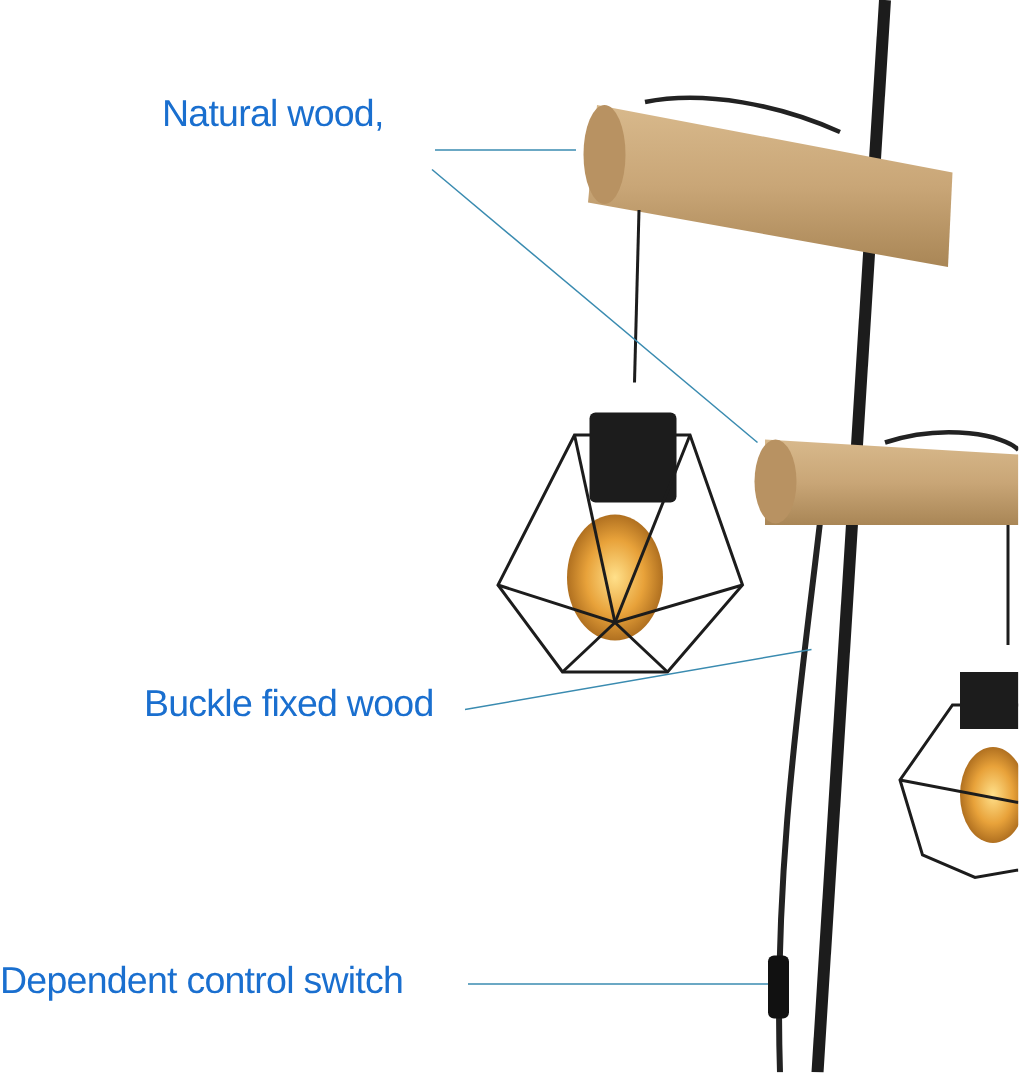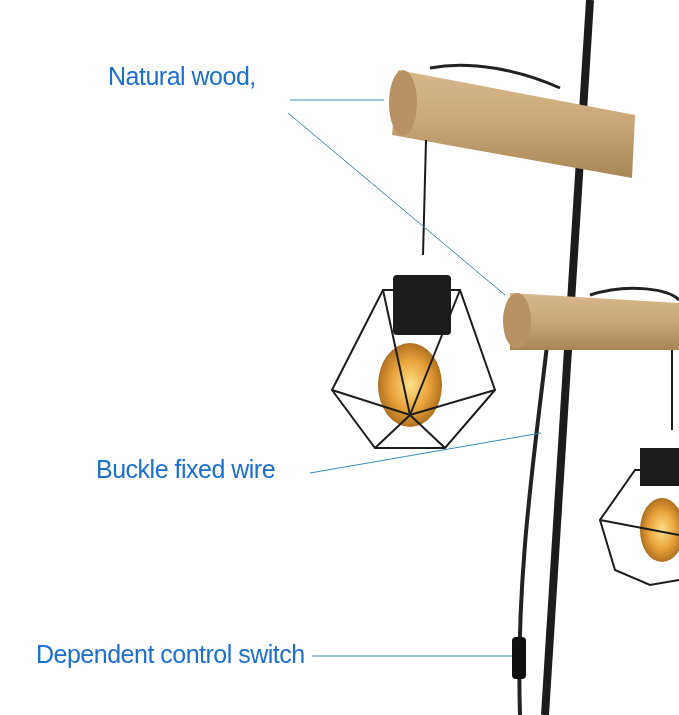--- a/index.html
+++ b/index.html
@@ -70,15 +70,15 @@
 
     <g stroke="#3a8bb0" stroke-width="1">
       <line x1="290" y1="100" x2="384" y2="100"></line>
       <line x1="288" y1="113" x2="505" y2="295"></line>
       <line x1="310" y1="473" x2="541" y2="433"></line>
       <line x1="312" y1="656" x2="512" y2="656"></line>
     </g>
   </svg>
 
   <div class="label" style="left:108px; top:62px;">Natural wood,</div>
-  <div class="label" style="left:96px; top:455px;">Buckle fixed wire</div>
-  <div class="label" style="left:0px; top:640px;margin-left:36px;">Dependent control switch</div>
+  <div class="label" style="left:96px; top:455px;">Buckle fixed wood</div>
+  <div class="label" style="left:0px; top:640px;">Dependent control switch</div>
 </div>
 
 </body></html>

